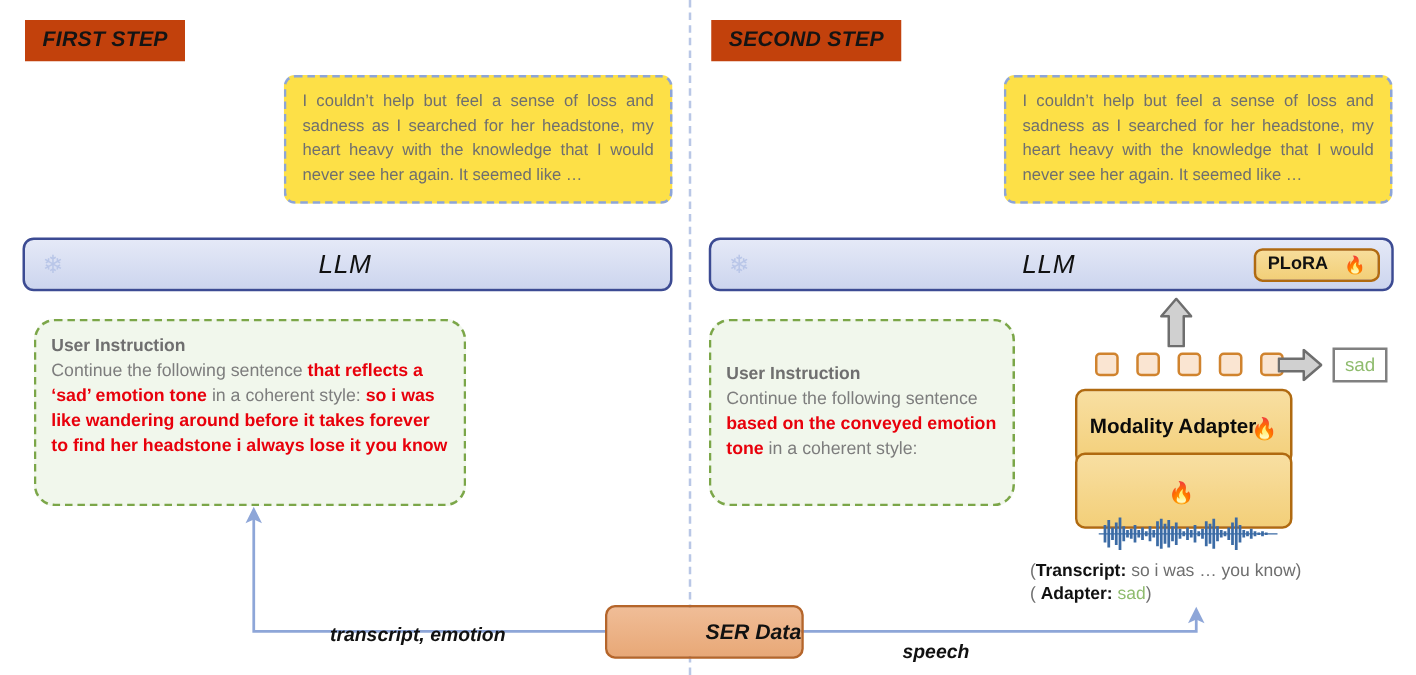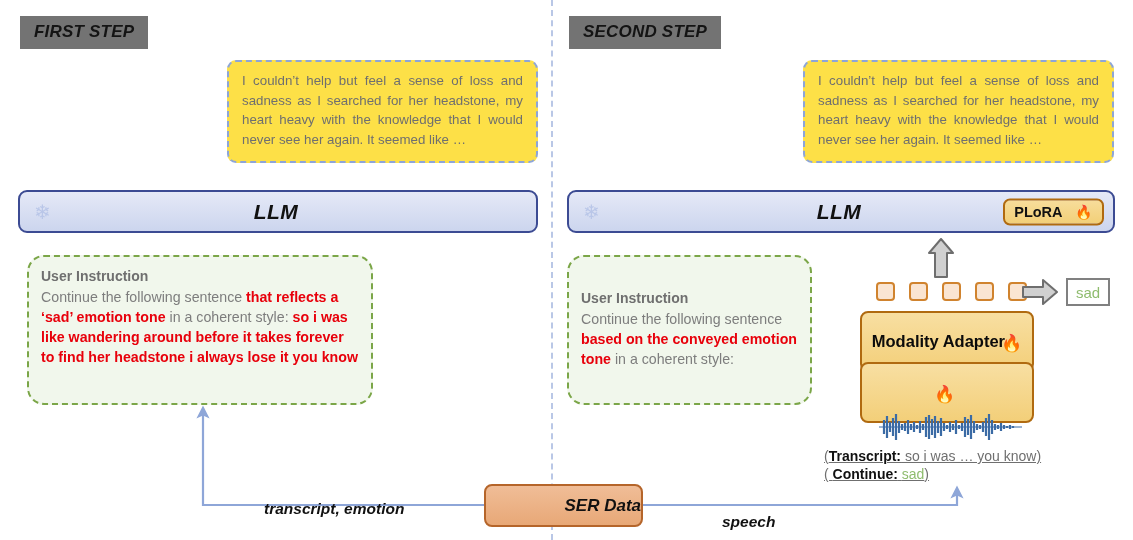--- a/index.html
+++ b/index.html
@@ -15,21 +15,21 @@
 
   
   .divider {
     position:absolute; left:551px; top:0; width:0; height:540px;
     border-left: 2px dashed #b9c7e6;
   }
 
   
   .step-header {
     position:absolute;
-    background:#737373;
+    background:#c2410c;
     font-style: italic;
     font-weight: bold;
     font-size: 17px;
     color:#141414;
     letter-spacing: .2px;
     padding: 6px 14px 7px 14px;
     white-space: nowrap;
   }
   #step1 { left:20px; top:16px; }
   #step2 { left:569px; top:16px; }
@@ -56,21 +56,21 @@
     height:43px;
     border: 2px solid #3c4b93;
     border-radius: 9px;
     background: linear-gradient(#e5e9f7, #ccd5ee);
     display:flex; align-items:center;
   }
   #llm1 { left:18px; top:190px; width:520px; }
   #llm2 { left:567px; top:190px; width:548px; }
   .llm-label {
     position:absolute; left:0; right:16px; text-align:center;
-    font-style:italic; font-weight:bold; font-size:21px; color:#111;
+    font-style:italic; font-weight:normal; font-size:21px; color:#111;
     letter-spacing:.5px;
     padding-left:12px;
   }
   .snowflake {
     position:relative; z-index:2;
     margin-left:14px;
     font-size:20px; color:#b9c6e8; line-height:1;
   }
   .plora {
     position:absolute; right:9px; top:50%; transform:translateY(-50%);
@@ -143,21 +143,20 @@
   .module .flame { font-size:17px; margin-left:-4px; margin-top:4px; }
 
   
   .waveform { position:absolute; left:878px; top:412px; width:146px; height:30px; }
 
   
   .caption {
     position:absolute; left:824px; top:447px;
     font-size:14px; line-height:18px; color:#6f6f6f;
     white-space:nowrap;
-    text-decoration:underline;
   }
   .caption b { color:#111; }
   .cap-sad { color:#8fbc6e; }
 
   
   .ser-box {
     position:absolute; left:484px; top:484px; width:159px; height:43px;
     background: linear-gradient(#f0bd97,#e8a877);
     border:2px solid #b5652a; border-radius:8px;
     display:flex; align-items:center; justify-content:flex-end;
@@ -282,21 +281,21 @@
       <line x1="126" y1="13" x2="126" y2="17"></line>
       <line x1="129" y1="14" x2="129" y2="16"></line>
       <line x1="132" y1="13" x2="132" y2="17"></line>
       <line x1="135" y1="14" x2="135" y2="16"></line>
     </g>
     <line x1="1" y1="15" x2="144" y2="15" stroke="#3b6ba5" stroke-width="1"></line>
   </svg>
 
   <div class="caption">
     <div><span>(</span><b>Transcript:</b><span> so i was … you know)</span></div>
-    <div><span>( </span><b>Continue:</b>
+    <div><span>( </span><b>Adapter:</b>
       <span class="cap-sad">sad</span><span>)</span></div>
   </div>
 
   <svg class="flow-svg">
     <defs>
       <marker id="ah" markerWidth="8" markerHeight="8" refX="4" refY="4" orient="auto" markerUnits="strokeWidth">
         <path d="M1,1 L7,4 L1,7 L2.4,4 z" fill="#8ea6d8"></path>
       </marker>
     </defs>
 

